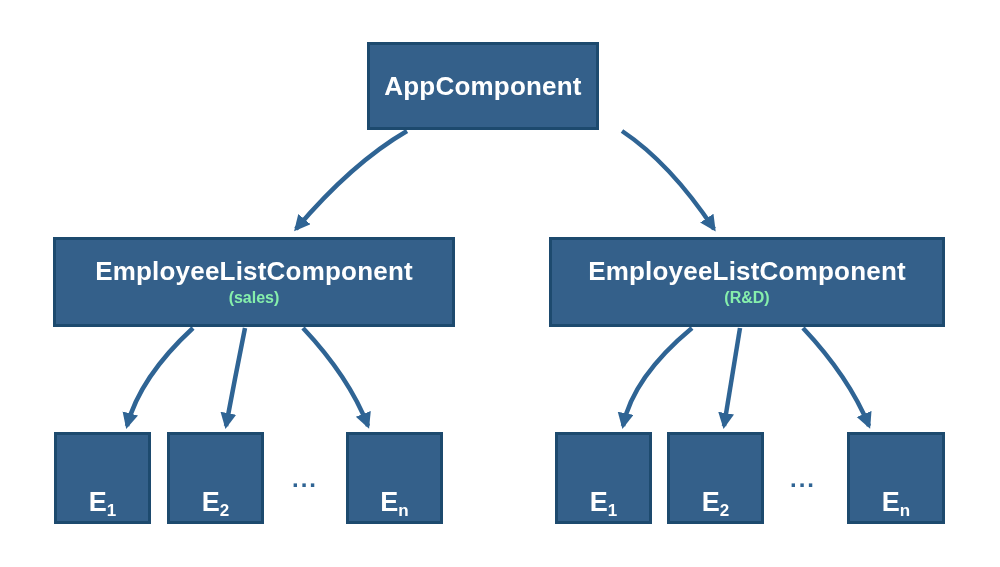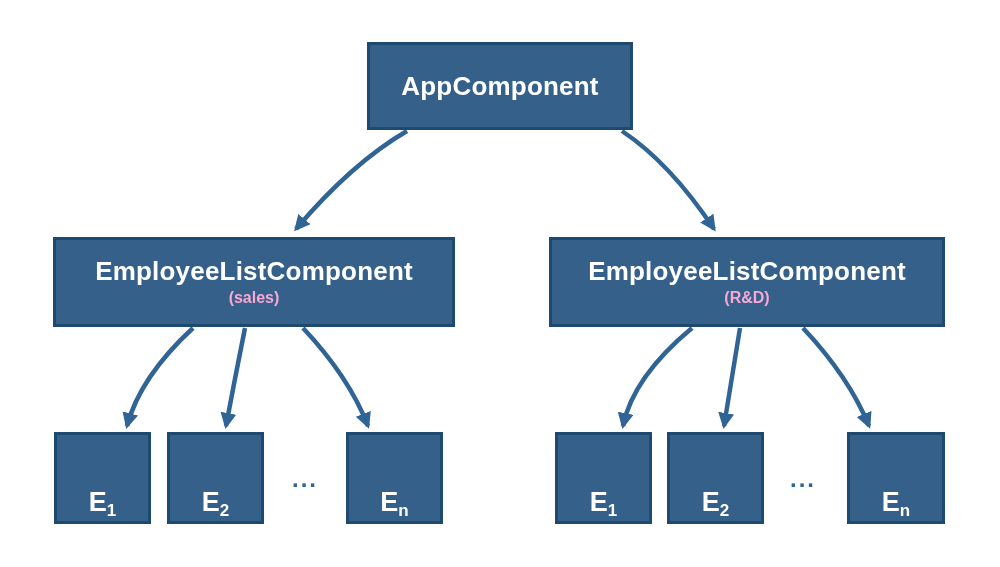--- a/index.html
+++ b/index.html
@@ -35,21 +35,21 @@
     font-weight: bold;
     text-align: center;
   }
   .node .label {
     font-size: 26px;
     line-height: 1.1;
     letter-spacing: 0.2px;
   }
   .node .sublabel {
     font-size: 16px;
-    color: #f9a8d4;
+    color: #86efac;
     margin-top: 3px;
   }
   .leaf {
     font-size: 27px;
     justify-content: flex-end;
   }
   .leaf sub {
     font-size: 17px;
     vertical-align: -5px;
   }
@@ -57,21 +57,21 @@
     position: absolute;
     width: 44px;
     height: 32px;
     line-height: 26px;
     text-align: center;
     color: #2f6494;
     font-weight: bold;
     font-size: 24px;
     letter-spacing: 2px;
   }
-  .node-root   { left: 367px; top: 42px;  width: 266px; height: 88px; }
+  .node-root   { left: 367px; top: 42px;  width: 232px; height: 88px; }
   .node-sales  { left: 53px;  top: 237px; width: 402px; height: 90px; }
   .node-rnd    { left: 549px; top: 237px; width: 396px; height: 90px; }
   .leaf-l1 { left: 54px;  top: 432px; width: 97px; height: 92px; }
   .leaf-l2 { left: 167px; top: 432px; width: 97px; height: 92px; }
   .leaf-ln { left: 346px; top: 432px; width: 97px; height: 92px; }
   .dots-l  { left: 283px; top: 466px; }
   .leaf-r1 { left: 555px; top: 432px; width: 97px; height: 92px; }
   .leaf-r2 { left: 667px; top: 432px; width: 97px; height: 92px; }
   .leaf-rn { left: 847px; top: 432px; width: 98px; height: 92px; }
   .dots-r  { left: 781px; top: 466px; }

